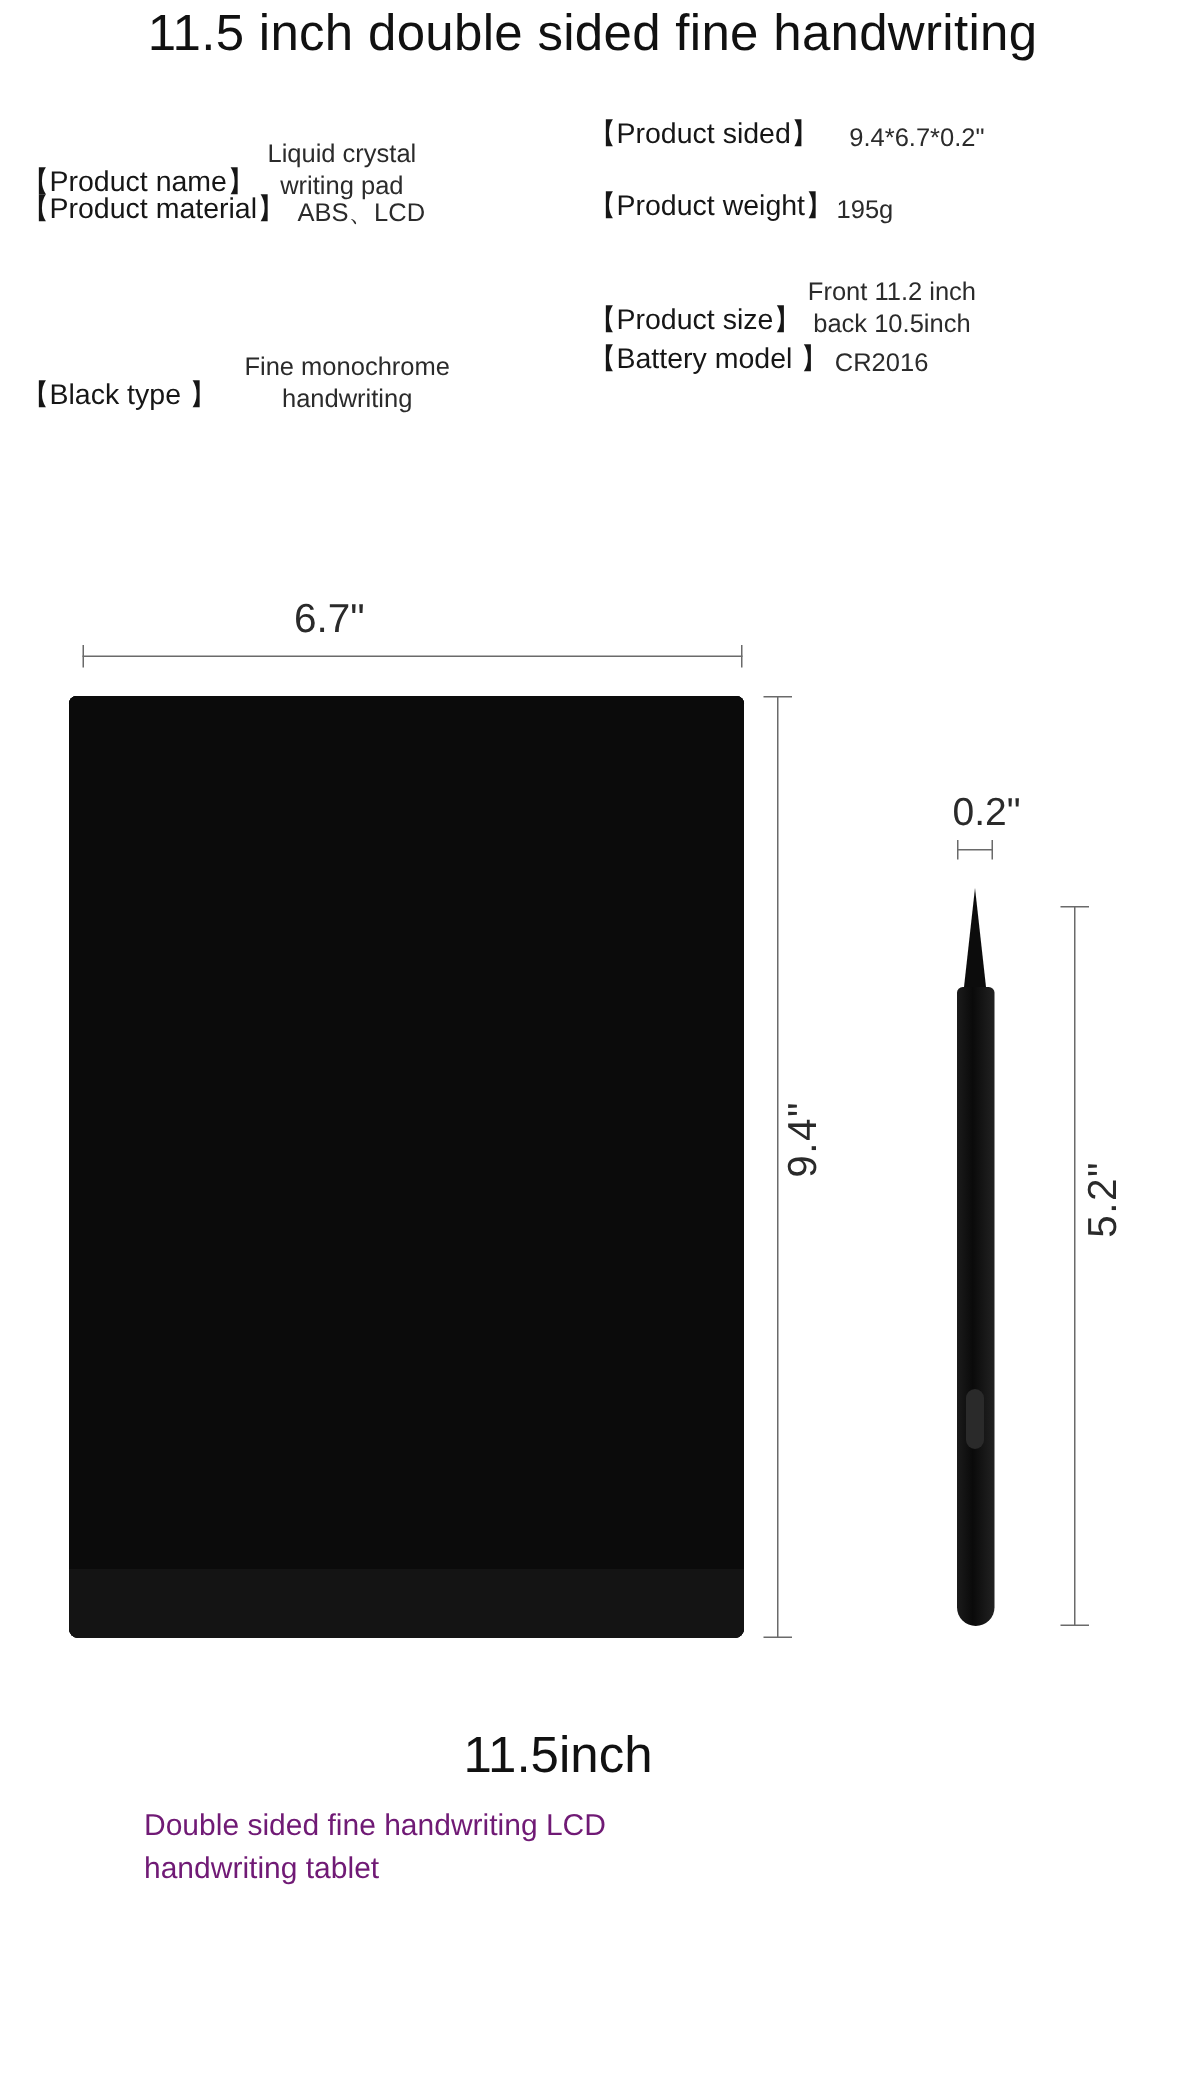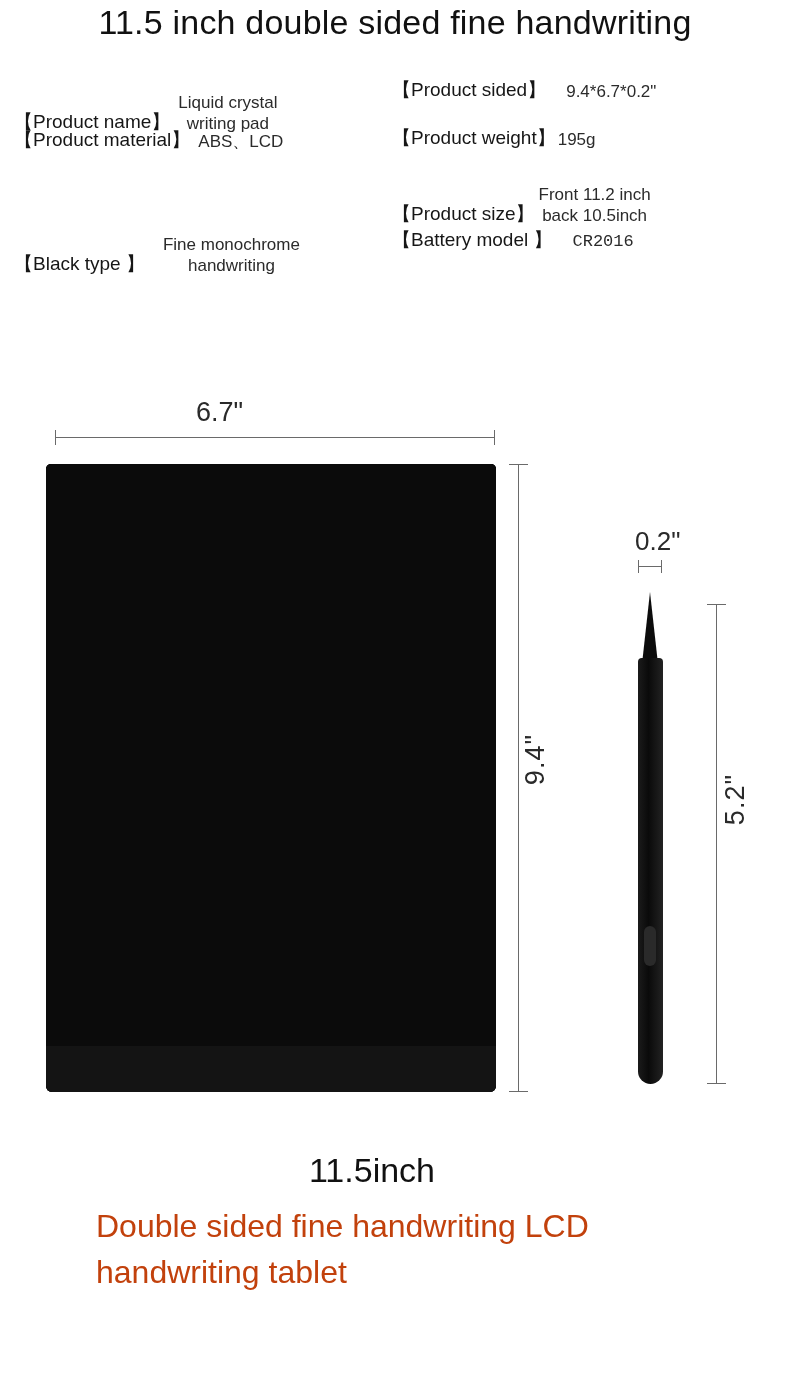--- a/index.html
+++ b/index.html
@@ -224,23 +224,23 @@
     padding: 0 60px;
   }
   .caption-heading {
     text-align: center;
     font-size: 34px;
     color: #111;
     line-height: 1.2;
   }
   .caption-sub {
     margin-top: 12px;
-    font-size: 32px;
+    font-size: 20px;
     line-height: 1.45;
-    color: #c2410c;
+    color: #701a75;
     text-align: left;
     padding-left: 36px;
   }
 </style>
 </head>
 <body>
 
 <div class="title-block">
   <div class="title-line">11.5 inch  double sided fine handwriting</div>
 </div>
@@ -276,21 +276,21 @@
   </div>
 
   <div class="spec-row r-screen">
     <span class="spec-key">【Product size】</span>
     <span class="spec-val center" style="white-space:pre-line;margin-left:4px;">Front 11.2 inch
 back 10.5inch</span>
   </div>
 
   <div class="spec-row r-battery">
     <span class="spec-key">【Battery model 】</span>
-    <span class="spec-val" style="margin-left:20px;font-family:Liberation Mono, monospace;">CR2016</span>
+    <span class="spec-val" style="margin-left:4px;">CR2016</span>
   </div>
 
 </div>
 
 <div class="diagram">
 
   <div class="tablet-body">
     <div class="tablet-screen"></div>
     <div class="tablet-chin"></div>
   </div>

